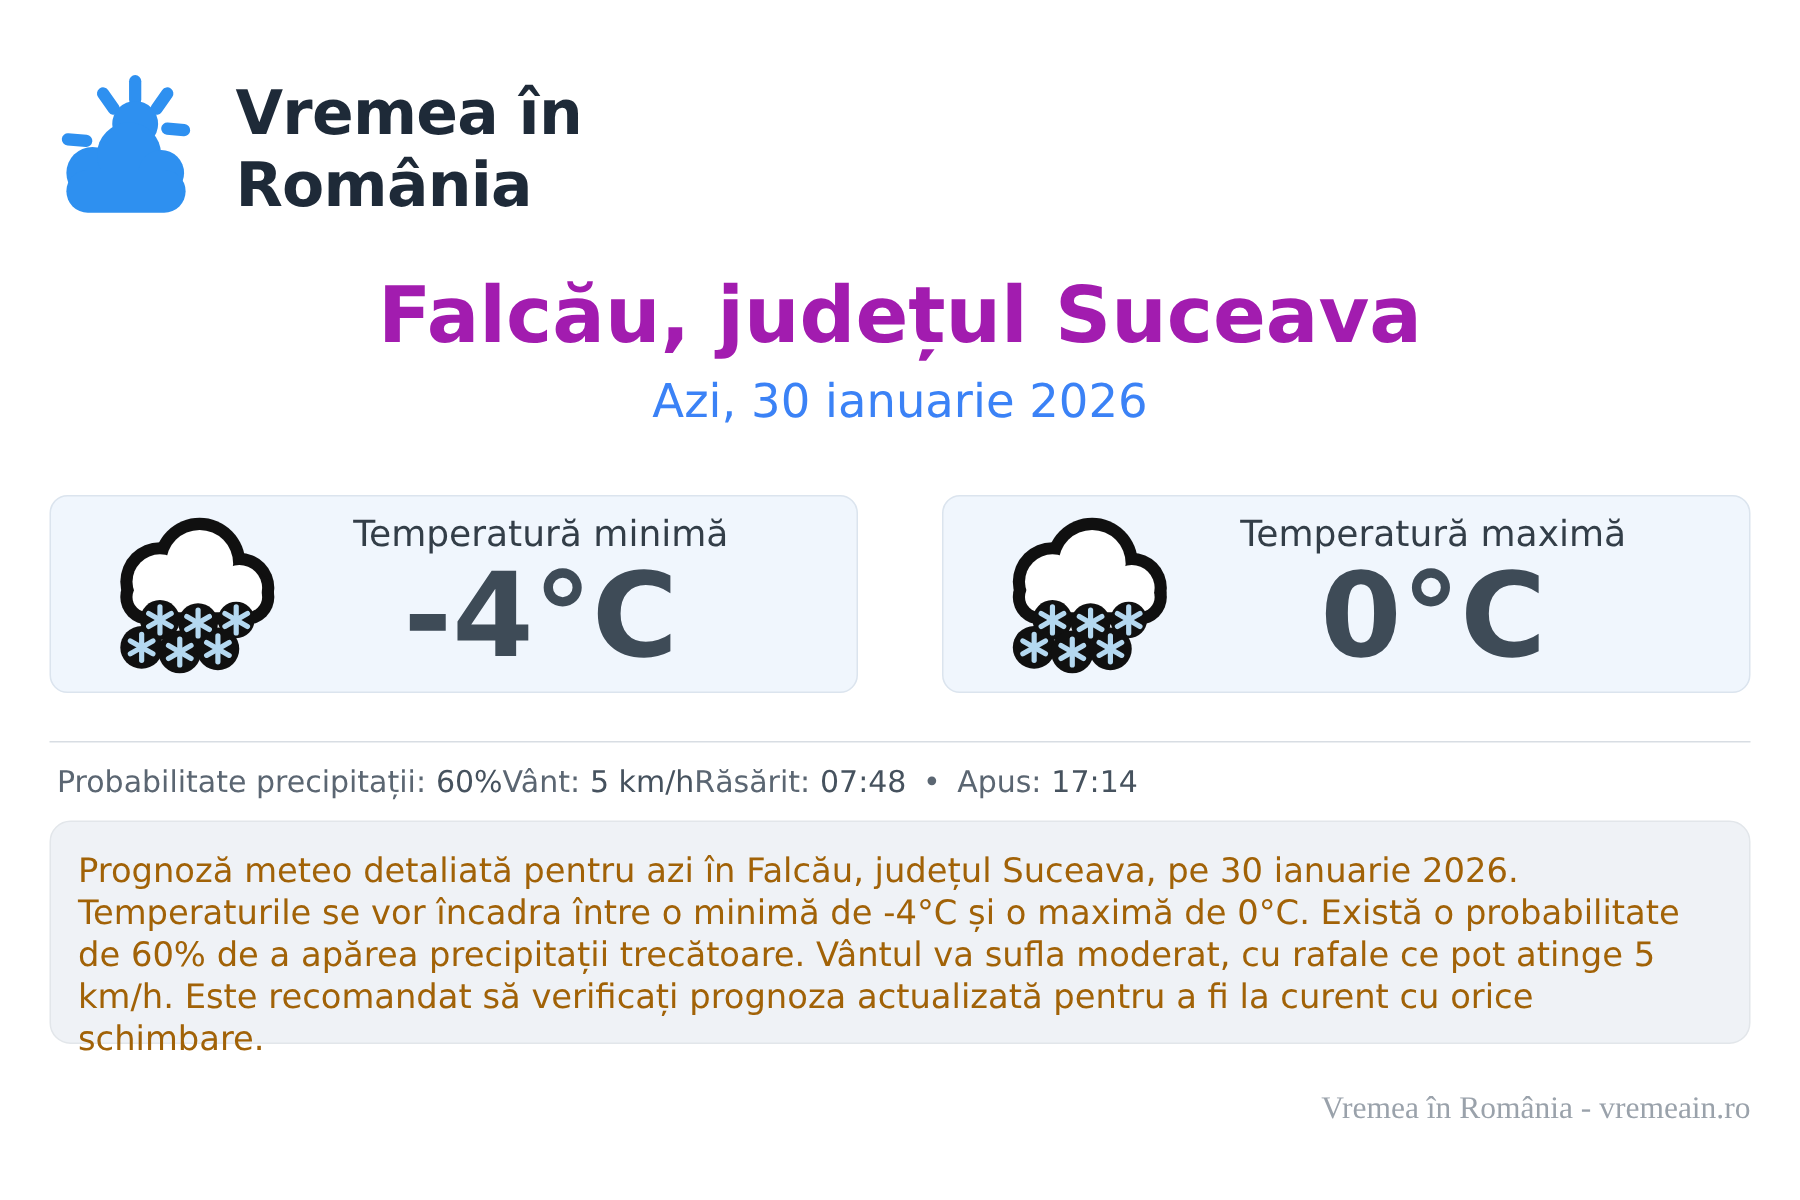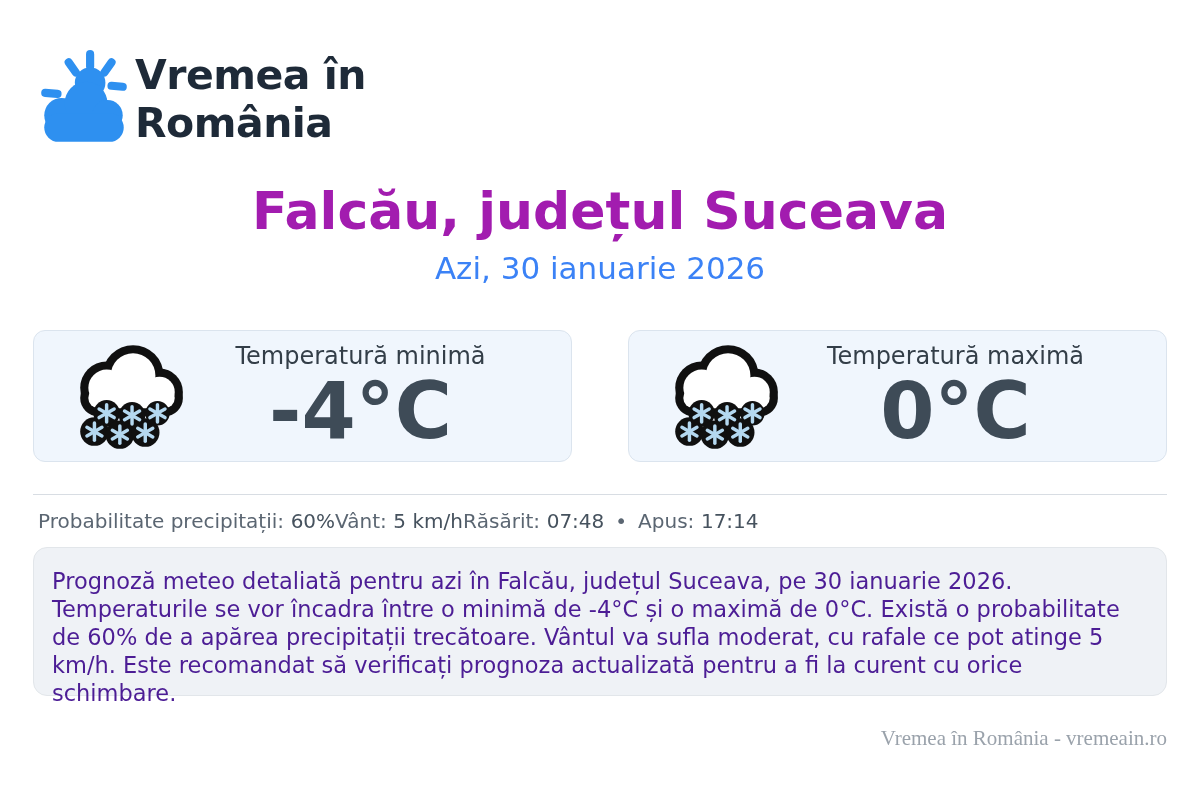--- a/index.html
+++ b/index.html
@@ -6,21 +6,21 @@
   html, body { background: #ffffff; }
   body {
     width: 1200px; height: 800px;
     font-family: "DejaVu Sans", sans-serif;
     color: #3a4754;
     overflow: hidden;
   }
   .page { width: 1200px; height: 800px; padding: 0 33px; position: relative; }
 
   
-  .site-header { padding-top: 46px; display: flex; align-items: center; }
+  .site-header { padding-top: 46px; display: flex; align-items: center; gap: 22px; }
   .logo-icon { flex: none; }
   .brand-name {
     width: 265px;
     font-size: 41px; font-weight: bold; line-height: 1.18;
     letter-spacing: -0.5px; color: #1e2a38;
   }
 
   
   .page-title {
     margin-top: 30px; text-align: center;
@@ -59,21 +59,21 @@
 
   
   .description {
     margin-top: 14px;
     height: 149px; overflow: visible;
     background: #eff2f6;
     border: 1px solid #e2e6ea;
     border-radius: 14px;
     padding: 19px 18px;
     font-size: 22.5px; line-height: 28px;
-    color: #4c1d95;
+    color: #a16207;
   }
 
   
   .footer {
     margin-top: 30px;
     text-align: right;
     font-size: 21px; color: #9aa2ab; font-family: Liberation Serif, serif;
   }
 </style>
 </head>

